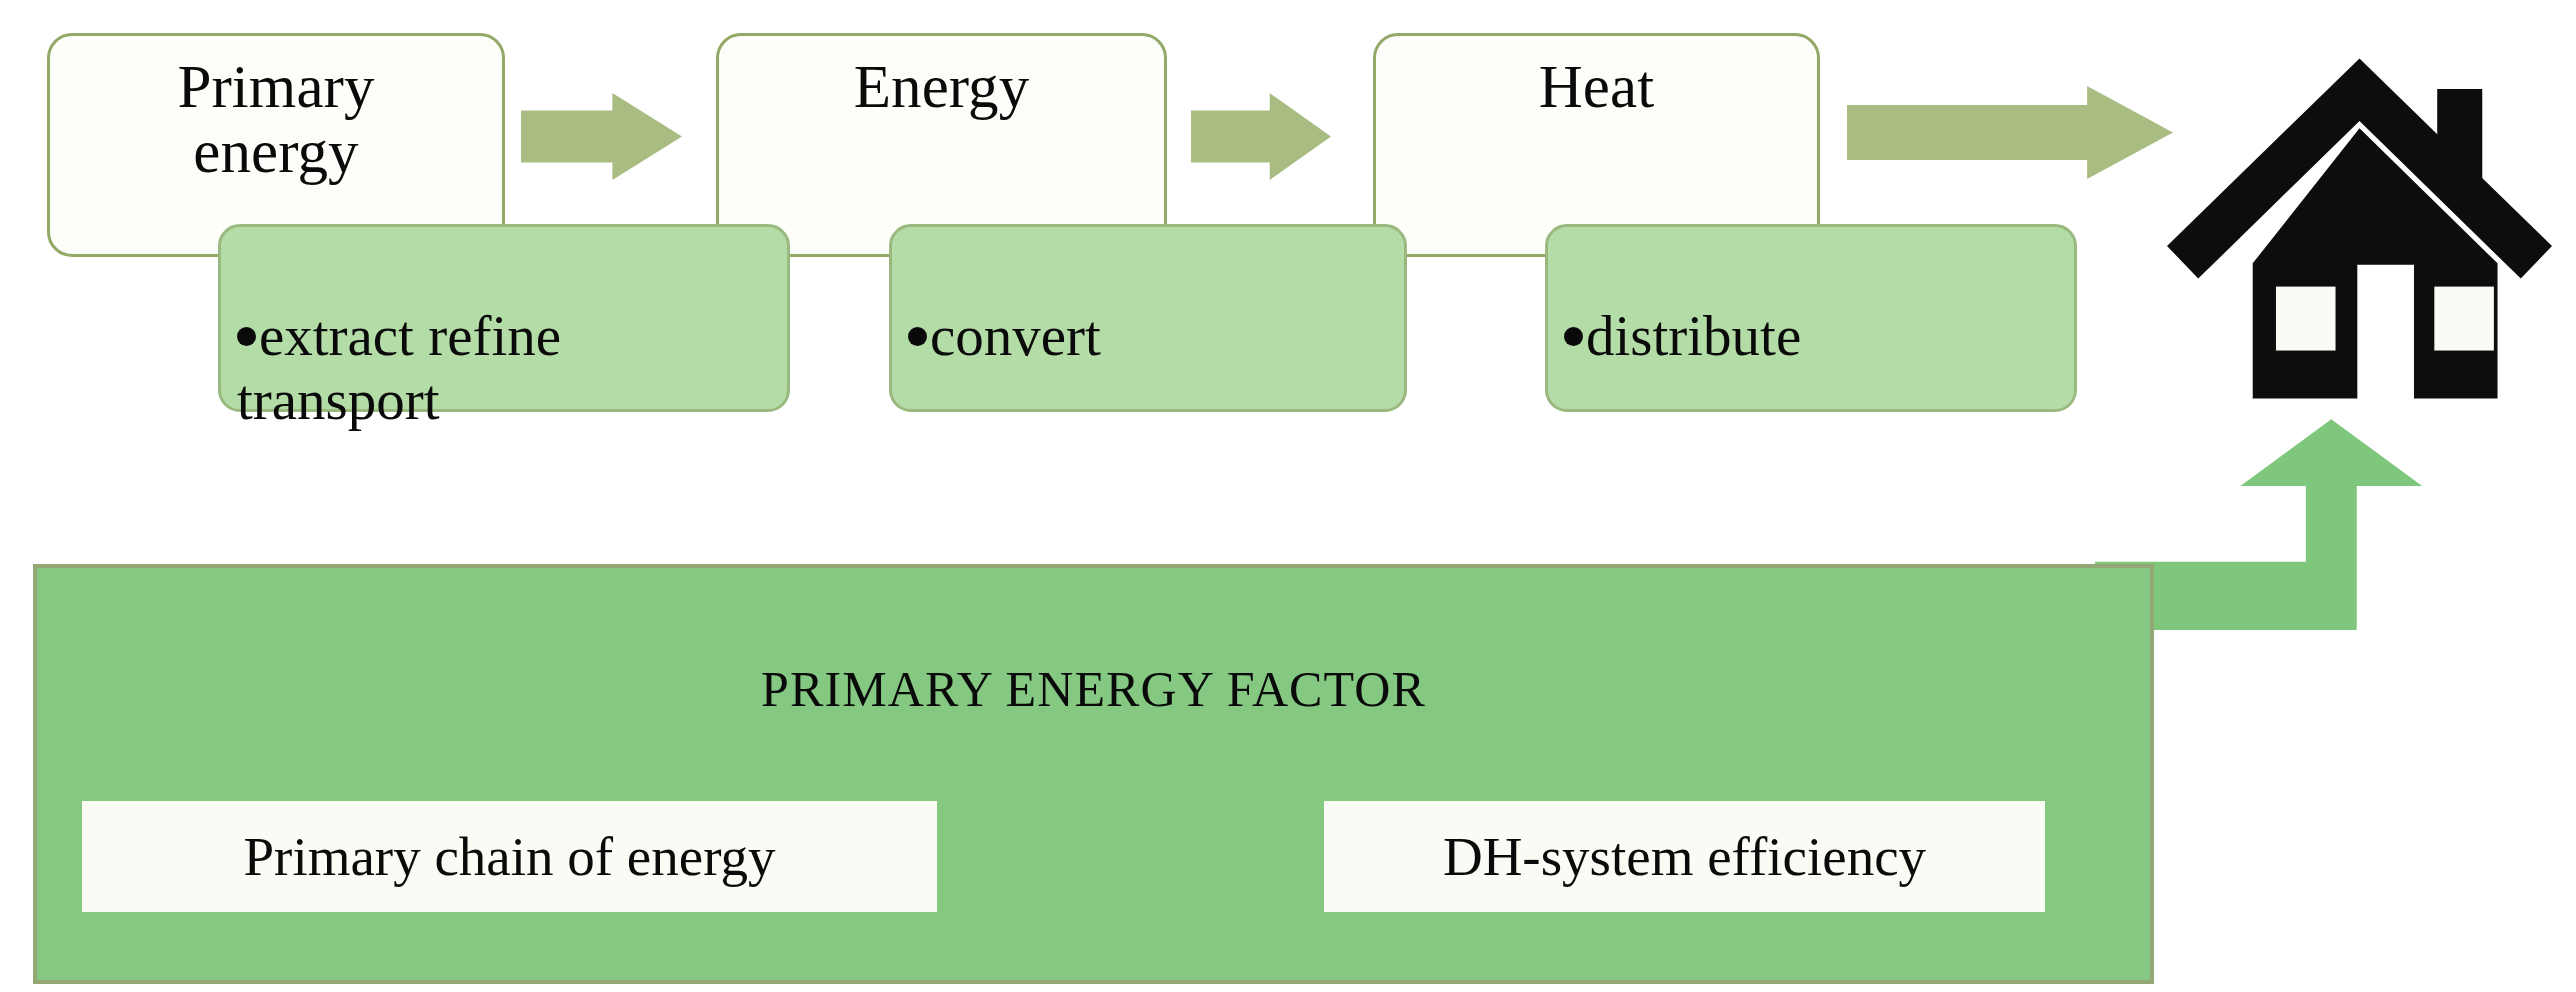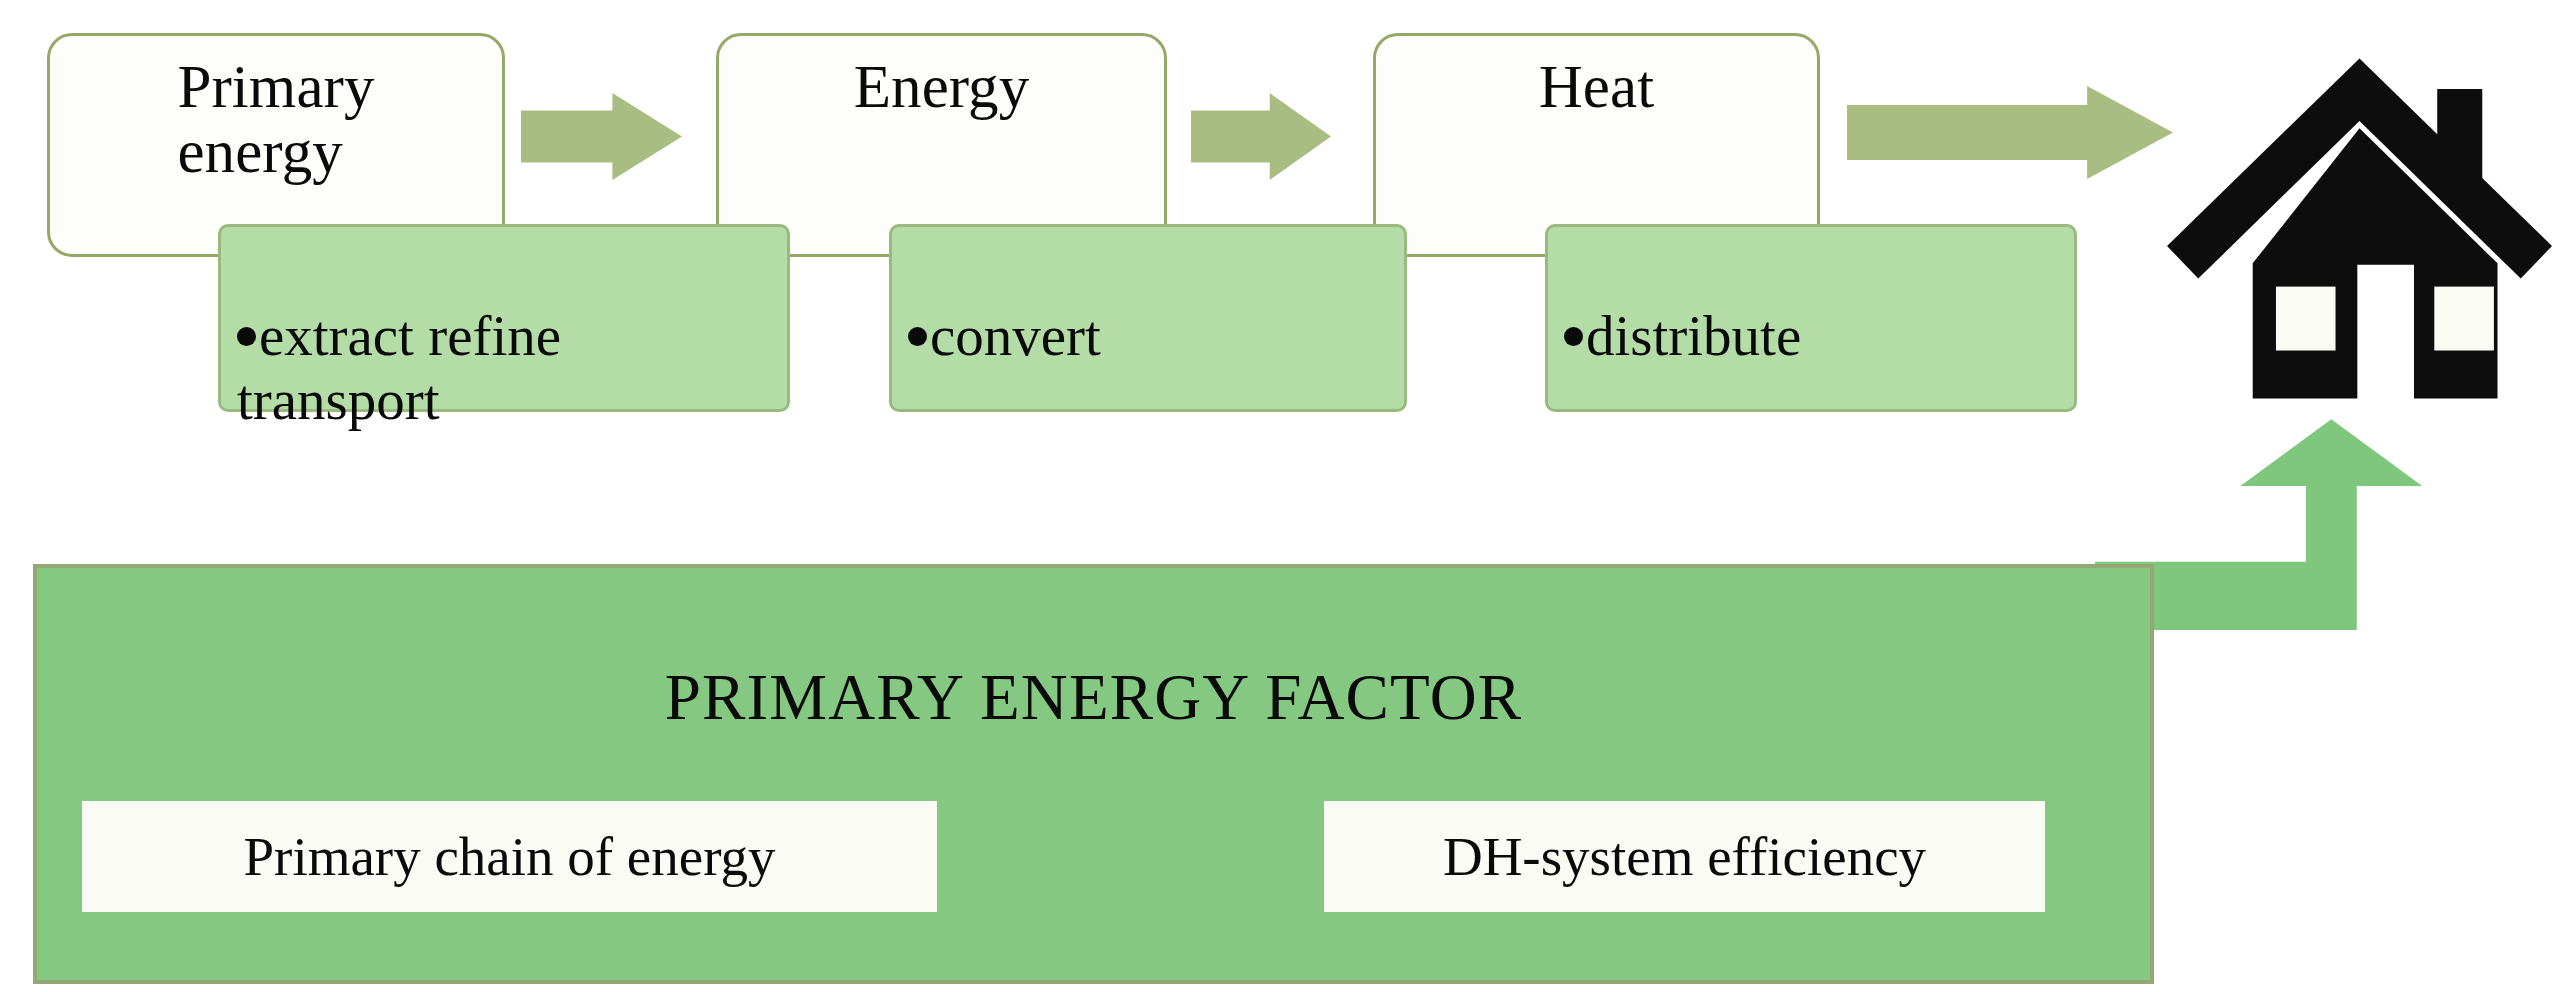--- a/index.html
+++ b/index.html
@@ -28,20 +28,21 @@
     box-sizing: border-box;
     display: flex;
     align-items: flex-start;
     justify-content: center;
     z-index: 3;
   }
   .proc-label {
     color: #0a0a0a;
     font-size: 61px;
     line-height: 1.06;
+    text-align: center;
     padding-top: 19px;
     white-space: pre-line;
     letter-spacing: 0.1px;
   }
 
   #box-primary { left: 47px;   top: 33px;  width: 458px;  height: 224px; }
   #box-energy  { left: 716px;  top: 33px;  width: 451px;  height: 224px; }
   #box-heat    { left: 1373px; top: 33px;  width: 447px;  height: 224px; }
 
   
@@ -51,21 +52,21 @@
   }
   #arrow-1 { left: 521px;  top: 93px; width: 161px; height: 87px; }
   #arrow-2 { left: 1191px; top: 93px; width: 140px; height: 87px; }
   #arrow-3 { left: 1847px; top: 86px; width: 326px; height: 93px; }
 
   
   .callout {
     position: absolute;
     background: #b4dca7;
     border: 3.6px solid #9ab97f;
-    border-radius: 10px;
+    border-radius: 22px;
     box-sizing: border-box;
     z-index: 4;
     padding: 13px 16px 0 16px;
   }
   .callout-text {
     color: #0a0a0a;
     font-size: 57px;
     line-height: 1.12;
     white-space: pre-line;
     text-indent: 0;
@@ -105,21 +106,21 @@
     box-sizing: border-box;
     z-index: 3;
   }
   #banner-title {
     position: absolute;
     left: 0;
     right: 0;
     top: 92px;
     text-align: center;
     color: #0a0a0a;
-    font-size: 65px;
+    font-size: 50px;
     letter-spacing: 1.1px;
   }
   .white-label {
     position: absolute;
     background: #fbfbf6;
     display: flex;
     align-items: center;
     justify-content: center;
     box-sizing: border-box;
   }

